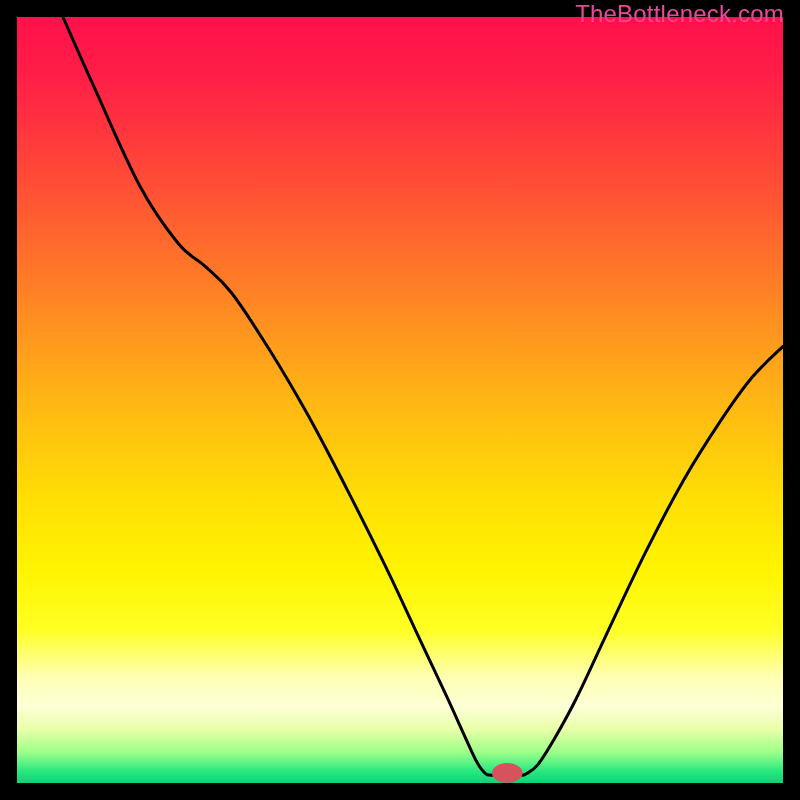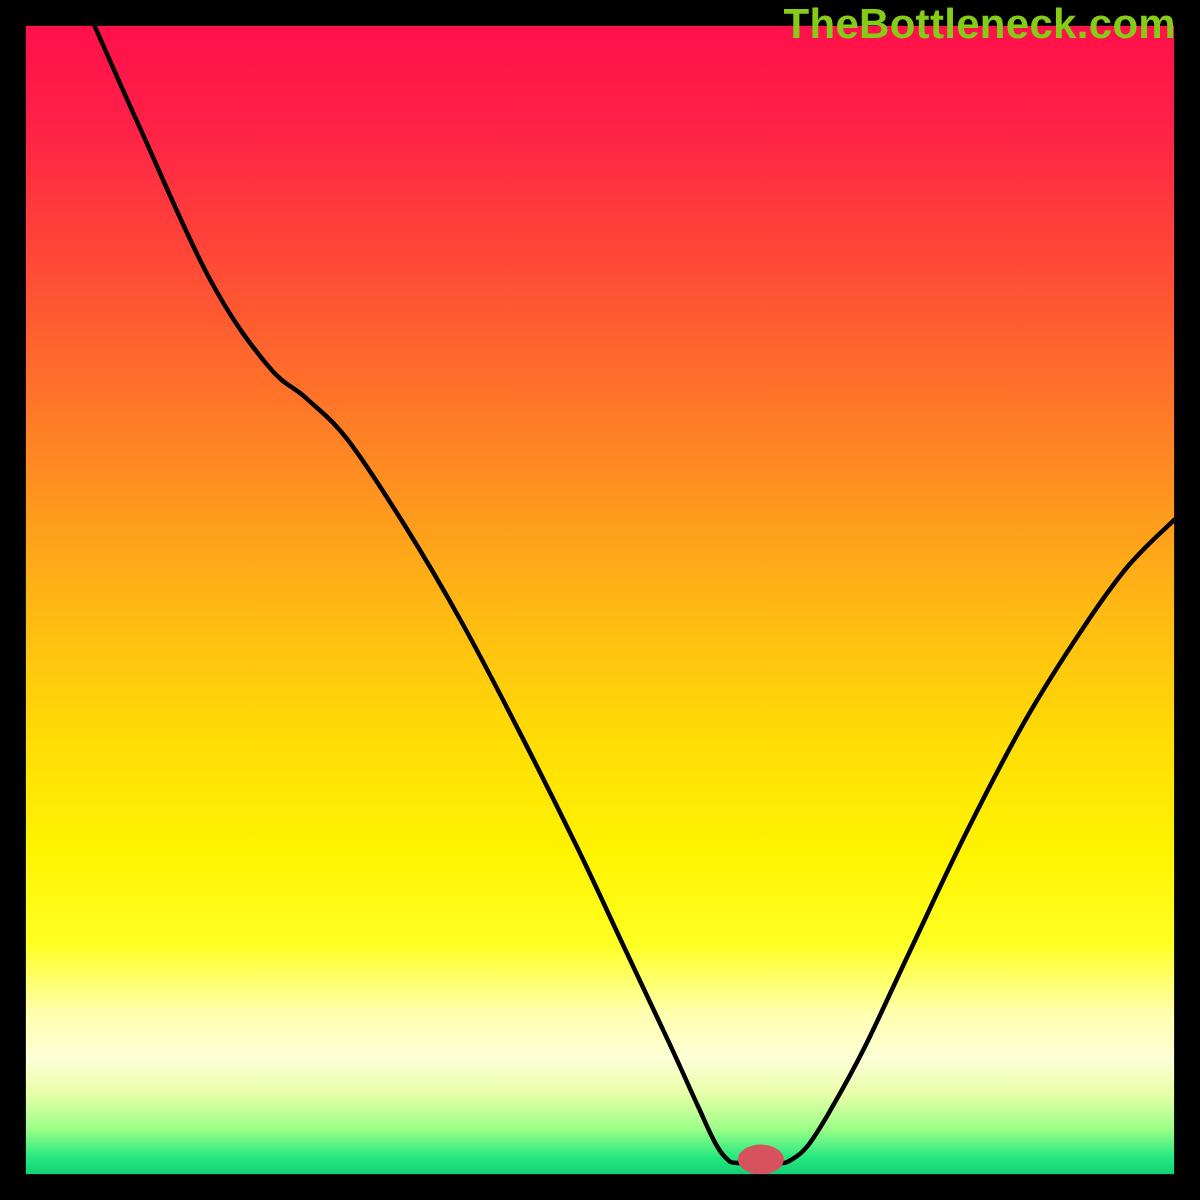--- a/index.html
+++ b/index.html
@@ -22,23 +22,23 @@
     left: 17px;
     top: 17px;
     width: 766px;
     height: 766px;
     overflow: hidden;
   }
   .watermark {
     position: absolute;
     top: 0px;
     right: 16px;
-    font-size: 28px;
-    font-weight: 700;
-    color: #84cc16;
+    font-size: 24px;
+    font-weight: 400;
+    color: #ec4899;
     letter-spacing: 0.2px;
     font-family: Arial, Helvetica, sans-serif;
     z-index: 10;
   }
   svg {
     display: block;
   }
 </style>
 </head>
 <body>

